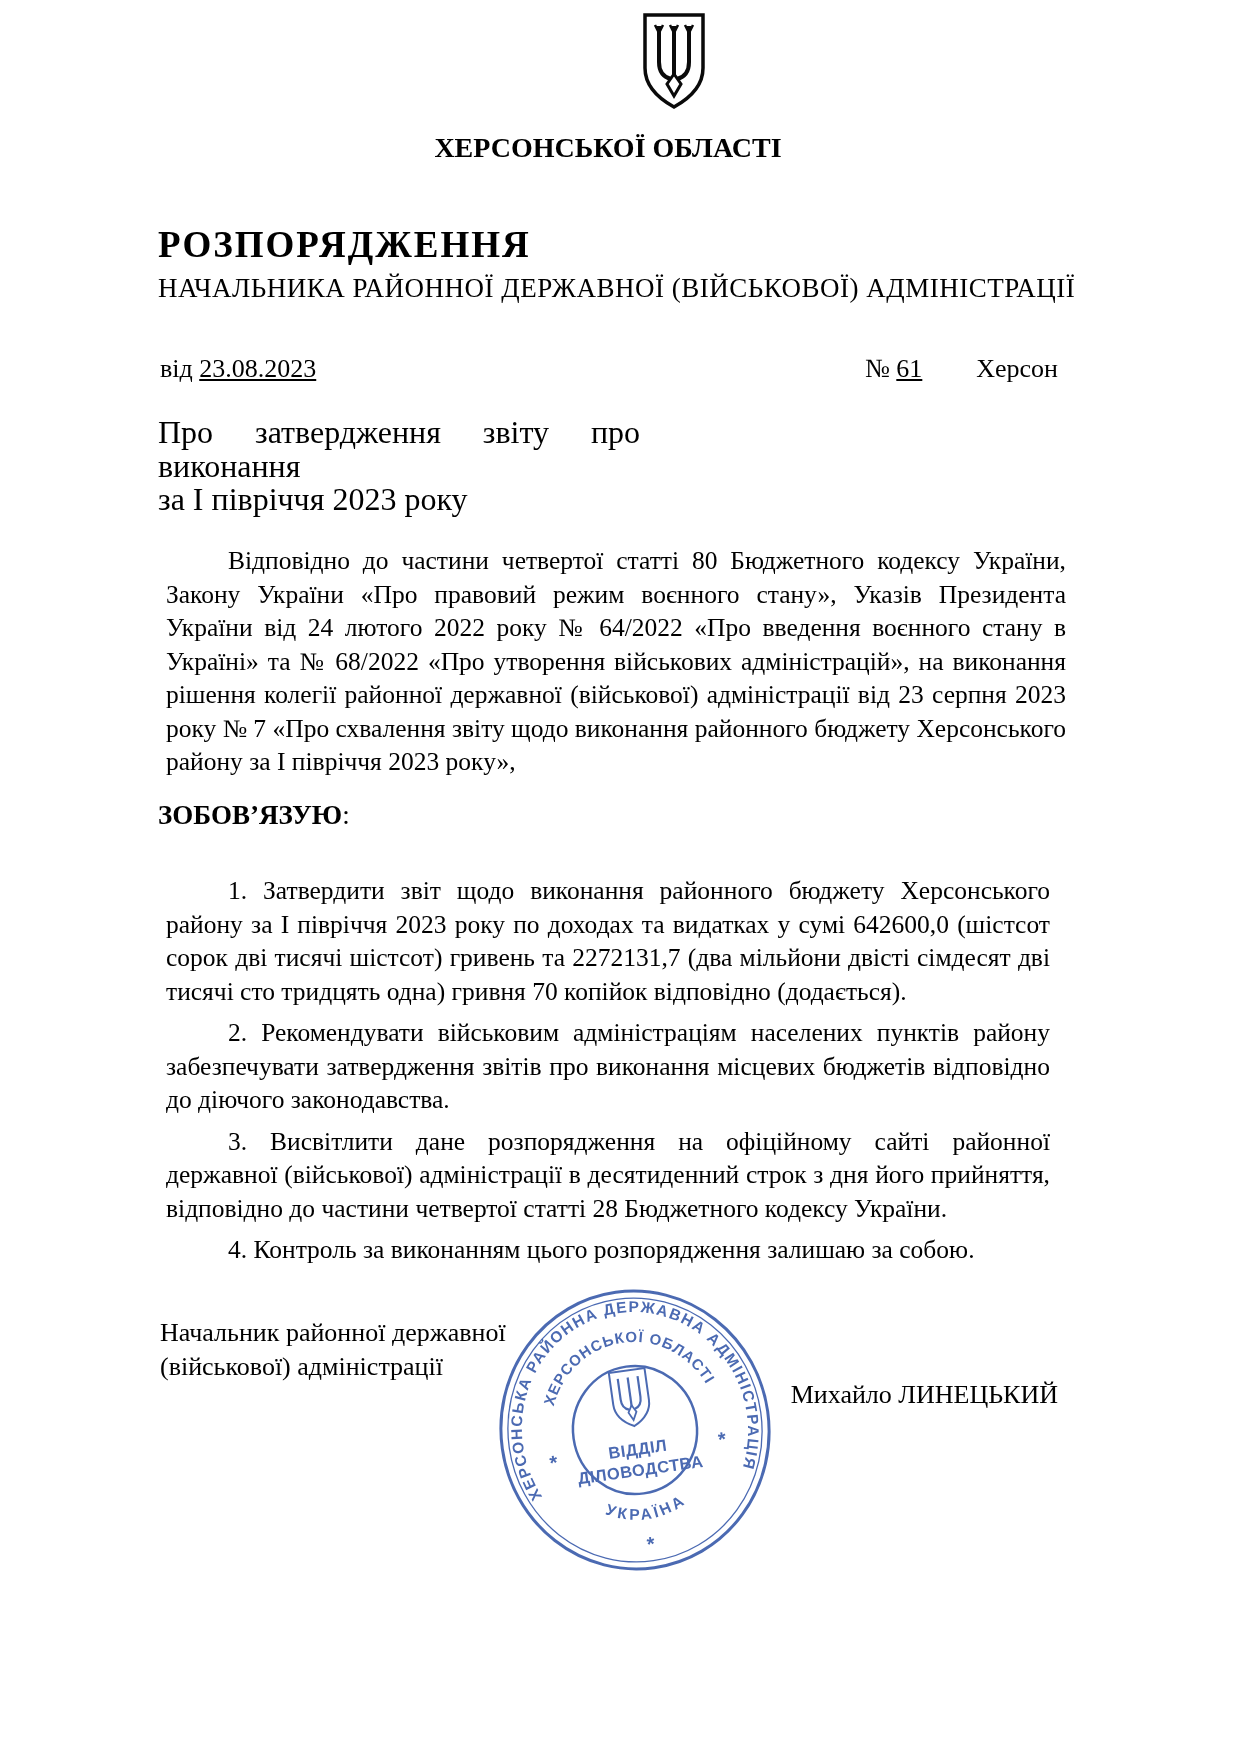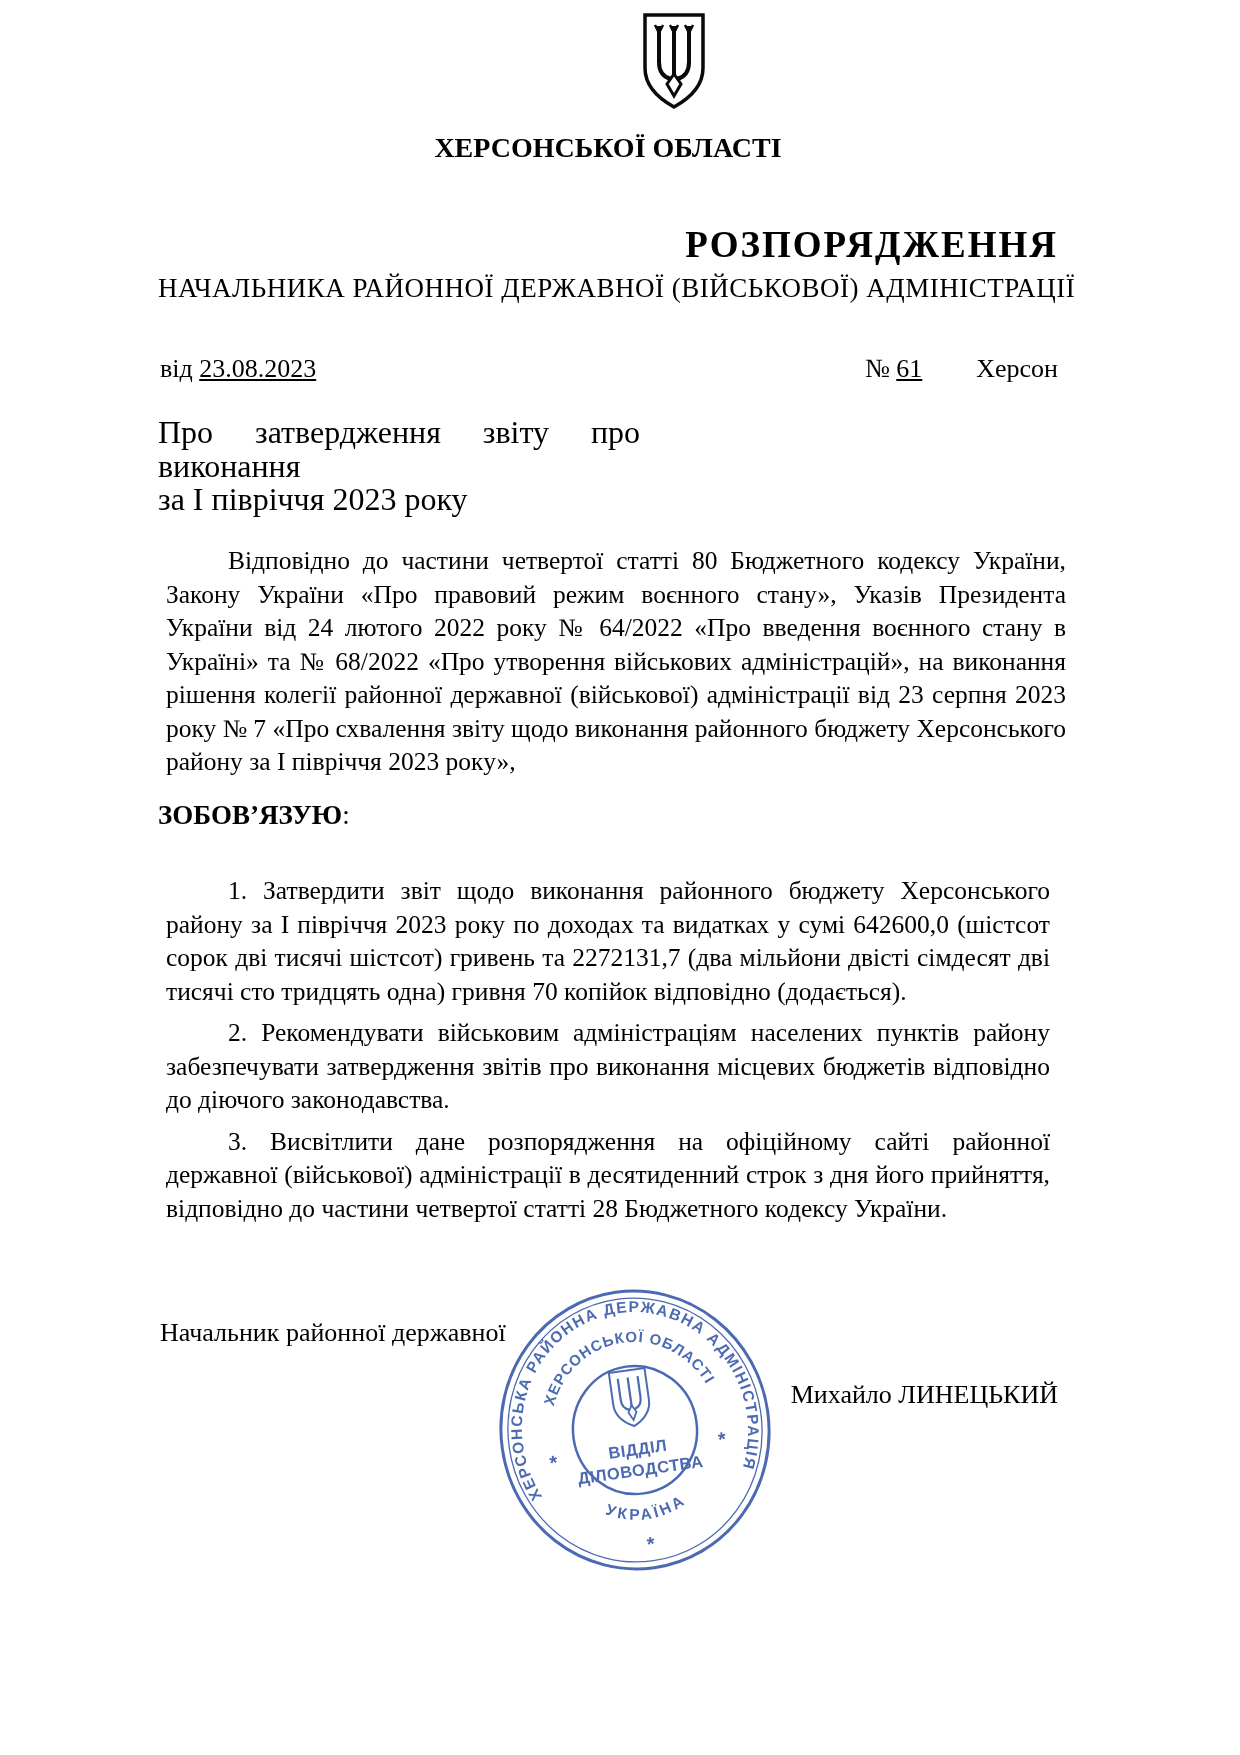--- a/index.html
+++ b/index.html
@@ -6,21 +6,21 @@
   .page{
     position:relative;width:1240px;height:1755px;margin:0 auto;
     background:#ffffff;color:#000;
     font-family:"Liberation Serif", serif;
     overflow:hidden;
   }
   .content{position:absolute;left:158px;top:0;width:900px;}
   .emblem{position:absolute;left:641px;top:12px;width:66px;height:98px;color:#0a0a0a;}
   .org{position:absolute;top:131px;width:100%;text-align:center;font-weight:bold;
        font-size:28px;line-height:33px;white-space:nowrap;}
-  .doc-title{position:absolute;top:224px;width:100%;text-align:right;font-weight:bold;
+  .doc-title{position:absolute;top:224px;width:100%;text-align:left;font-weight:bold;
        font-size:37px;line-height:42px;letter-spacing:2px;}
   .doc-subtitle{position:absolute;top:272px;width:100%;text-align:right;
        font-size:27px;line-height:32px;letter-spacing:0.5px;white-space:nowrap;}
   .meta{position:absolute;top:352px;width:100%;font-size:26px;line-height:33px;}
   .meta-date{position:absolute;left:2px;top:0;}
   .meta-city{width:100%;text-align:right;}
   .meta-number{position:absolute;left:707px;top:0;}
   .u{text-decoration:underline;}
   .subject{position:absolute;top:416px;width:482px;font-size:32px;line-height:33.5px;}
   .subject .just{text-align:justify;text-align-last:justify;}
@@ -76,24 +76,26 @@
     </div>
 
     <p class="para preamble">Відповідно до частини четвертої статті 80 Бюджетного кодексу України, Закону України «Про правовий режим воєнного стану», Указів Президента України від 24 лютого 2022 року № 64/2022 «Про введення воєнного стану в Україні» та № 68/2022 «Про утворення військових адміністрацій», на виконання рішення колегії районної державної (військової) адміністрації від 23 серпня 2023 року № 7 «Про схвалення звіту щодо виконання районного бюджету Херсонського району за І півріччя 2023 року»,</p>
 
     <div class="oblige"><span class="b">ЗОБОВ’ЯЗУЮ</span><span>:</span></div>
 
     <div class="items">
       <p class="para">1. Затвердити звіт щодо виконання районного бюджету Херсонського району за І півріччя 2023 року по доходах та видатках у сумі 642600,0 (шістсот сорок дві тисячі шістсот) гривень та 2272131,7 (два мільйони двісті сімдесят дві тисячі сто тридцять одна) гривня 70 копійок відповідно (додається).</p>
       <p class="para">2. Рекомендувати військовим адміністраціям населених пунктів району забезпечувати затвердження звітів про виконання місцевих бюджетів відповідно до діючого законодавства.</p>
       <p class="para">3. Висвітлити дане розпорядження на офіційному сайті районної державної (військової) адміністрації в десятиденний строк з дня його прийняття, відповідно до частини четвертої статті 28 Бюджетного кодексу України.</p>
+      <p class="para">4. Контроль за виконанням цього розпорядження залишаю за собою.</p>
     </div>
 
     <div class="sig-pos">
       <div>Начальник районної державної</div>
+      <div>(військової) адміністрації</div>
     </div>
 
     <div class="sig-name">Михайло ЛИНЕЦЬКИЙ</div>
 
   </div>
 
   <svg class="stamp" viewBox="0 0 282 292" fill="none" stroke="none" color="#3e5fad">
     <g transform="rotate(-8 141 146)">
 
       <ellipse cx="141" cy="146" rx="134" ry="139" stroke="currentColor" stroke-width="3"></ellipse>

